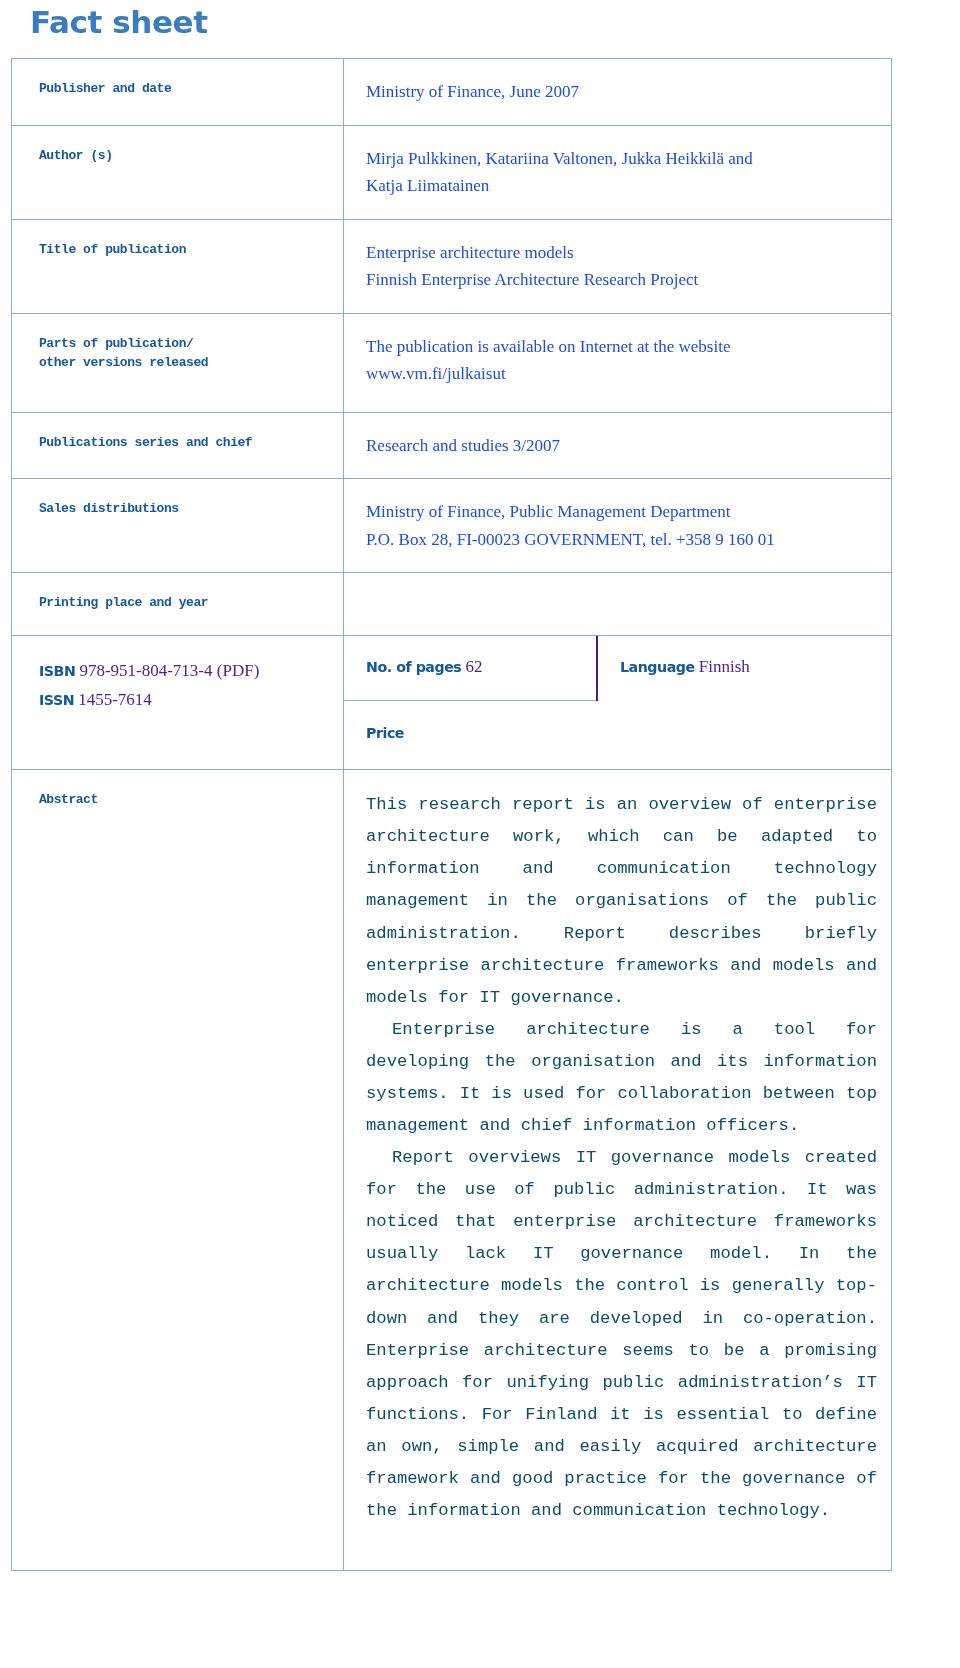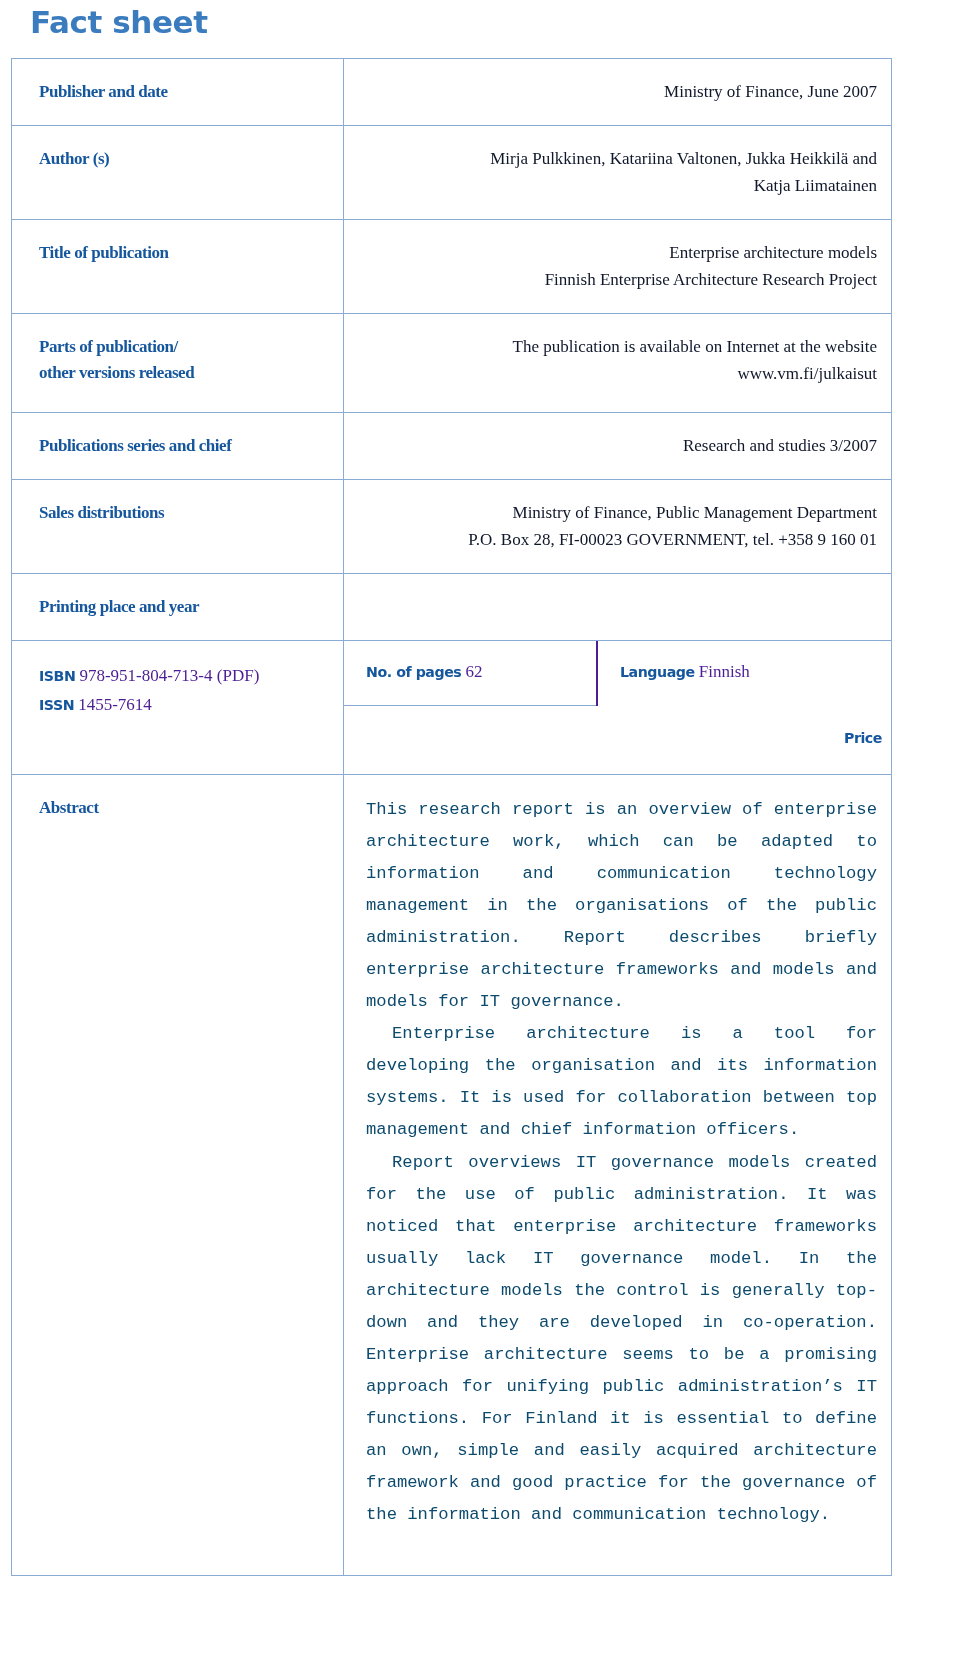--- a/index.html
+++ b/index.html
@@ -47,37 +47,36 @@
     border: 1px solid #8aabd4;
     vertical-align: top;
     padding: 0;
     background: #fff;
   }
   .lbl-col { width: 332px; }
   .val-col { width: 548px; }
 
   
   .label {
-    font-family: Liberation Serif, serif;
+    font-family: Liberation Mono, monospace;
     font-weight: bold;
-    font-size: 17px;
+    font-size: 13px;
     letter-spacing: -0.45px;
     color: #15569d;
     line-height: 1.52;
   }
   .label-pad {
     padding: 20px 12px 20px 27px;
   }
   
   .value {
     font-family: "Liberation Serif", serif;
     font-size: 17px;
-    color: #0f172a;
+    color: #1d4ed8;
     line-height: 1.62;
-    text-align: right;
   }
   .value-pad {
     padding: 19px 14px 19px 22px;
   }
 
   
   .r-publisher td { height: 58px; }
   .r-author td    { height: 92px; }
   .r-title td     { height: 82px; }
   .r-parts td     { height: 98px; }
@@ -108,21 +107,21 @@
     letter-spacing: -0.45px;
     color: #15569d;
   }
   .inline-val {
     font-family: "Liberation Serif", serif;
     font-size: 17px;
     color: #4c1d95;
   }
   .isbn-pad { padding: 20px 10px 20px 27px; line-height: 1.72; }
   .pages-pad { padding: 21px 10px 20px 22px; height: 23px; }
-  .price-pad { padding: 22px 10px 24px 22px; height: 22px; text-align: right; }
+  .price-pad { padding: 22px 28px 24px 22px; height: 22px; }
 
   
   .r-abstract td { height: 800px; }
   .abstract-pad { padding: 19px 14px 19px 22px; }
   .abstract-body {
     font-family: Liberation Mono, monospace;
     font-size: 17.2px;
     line-height: 1.865;
     color: #0c4a6e;
     text-align: justify;

